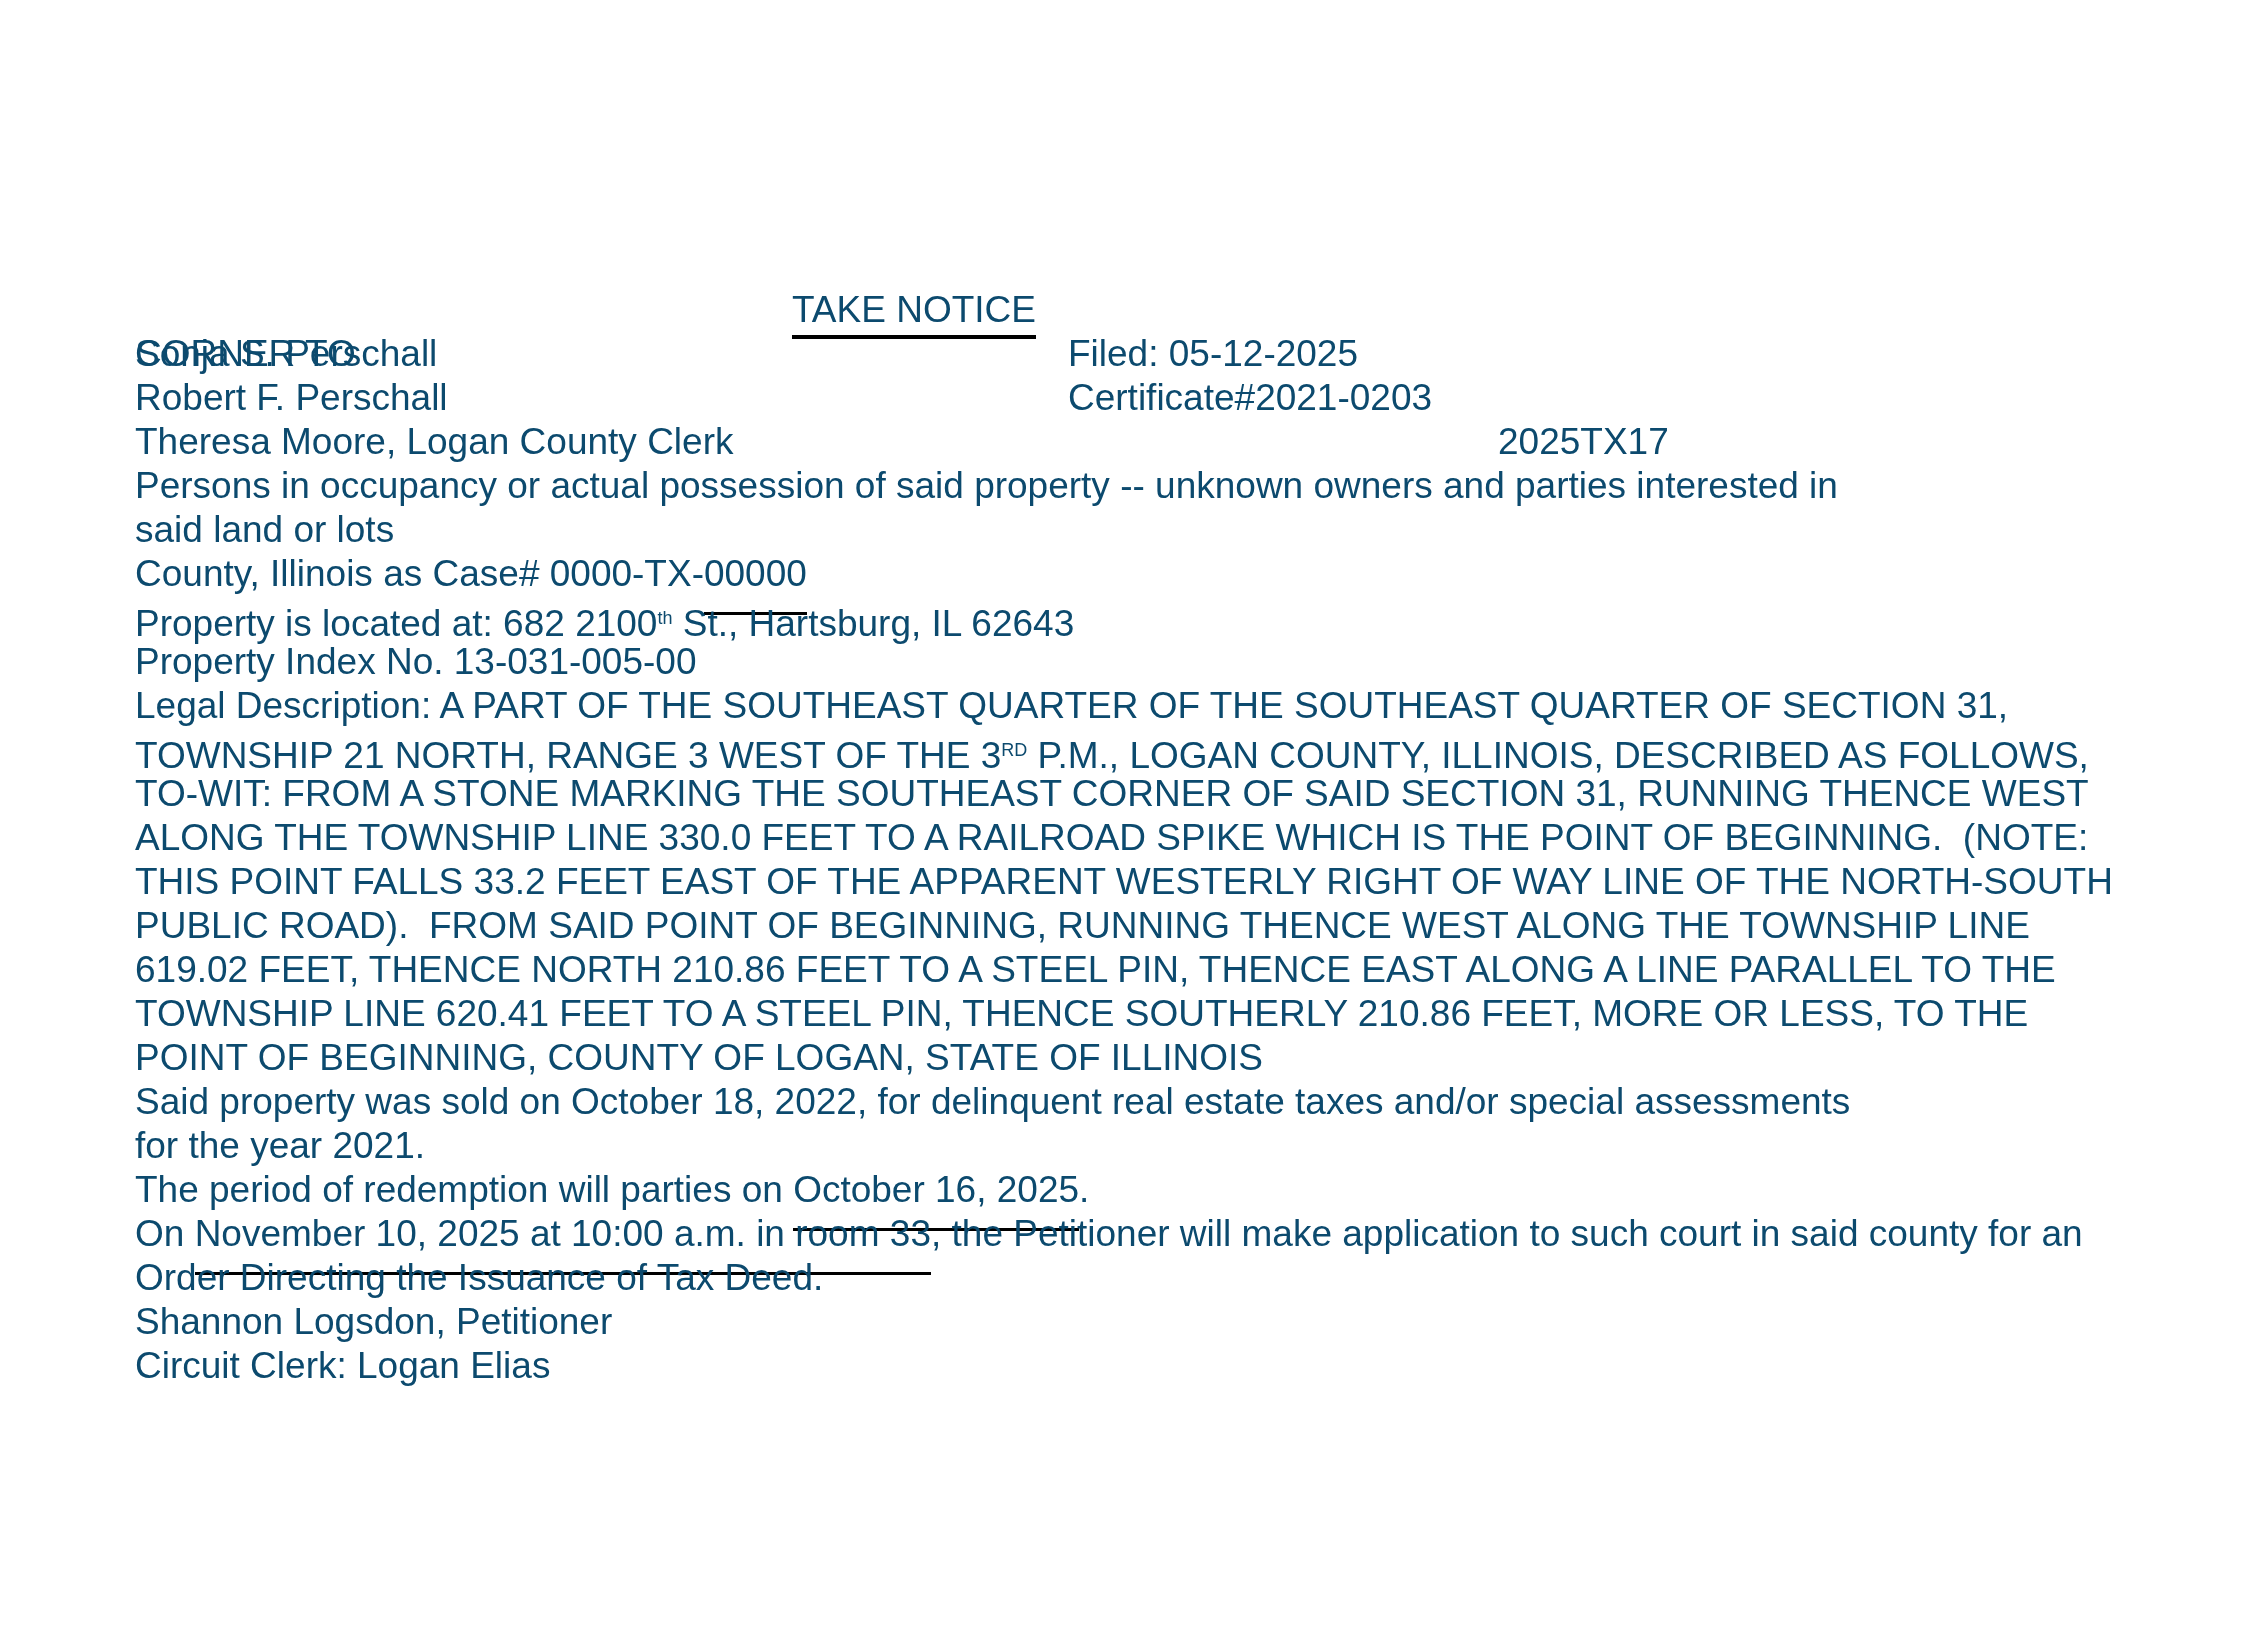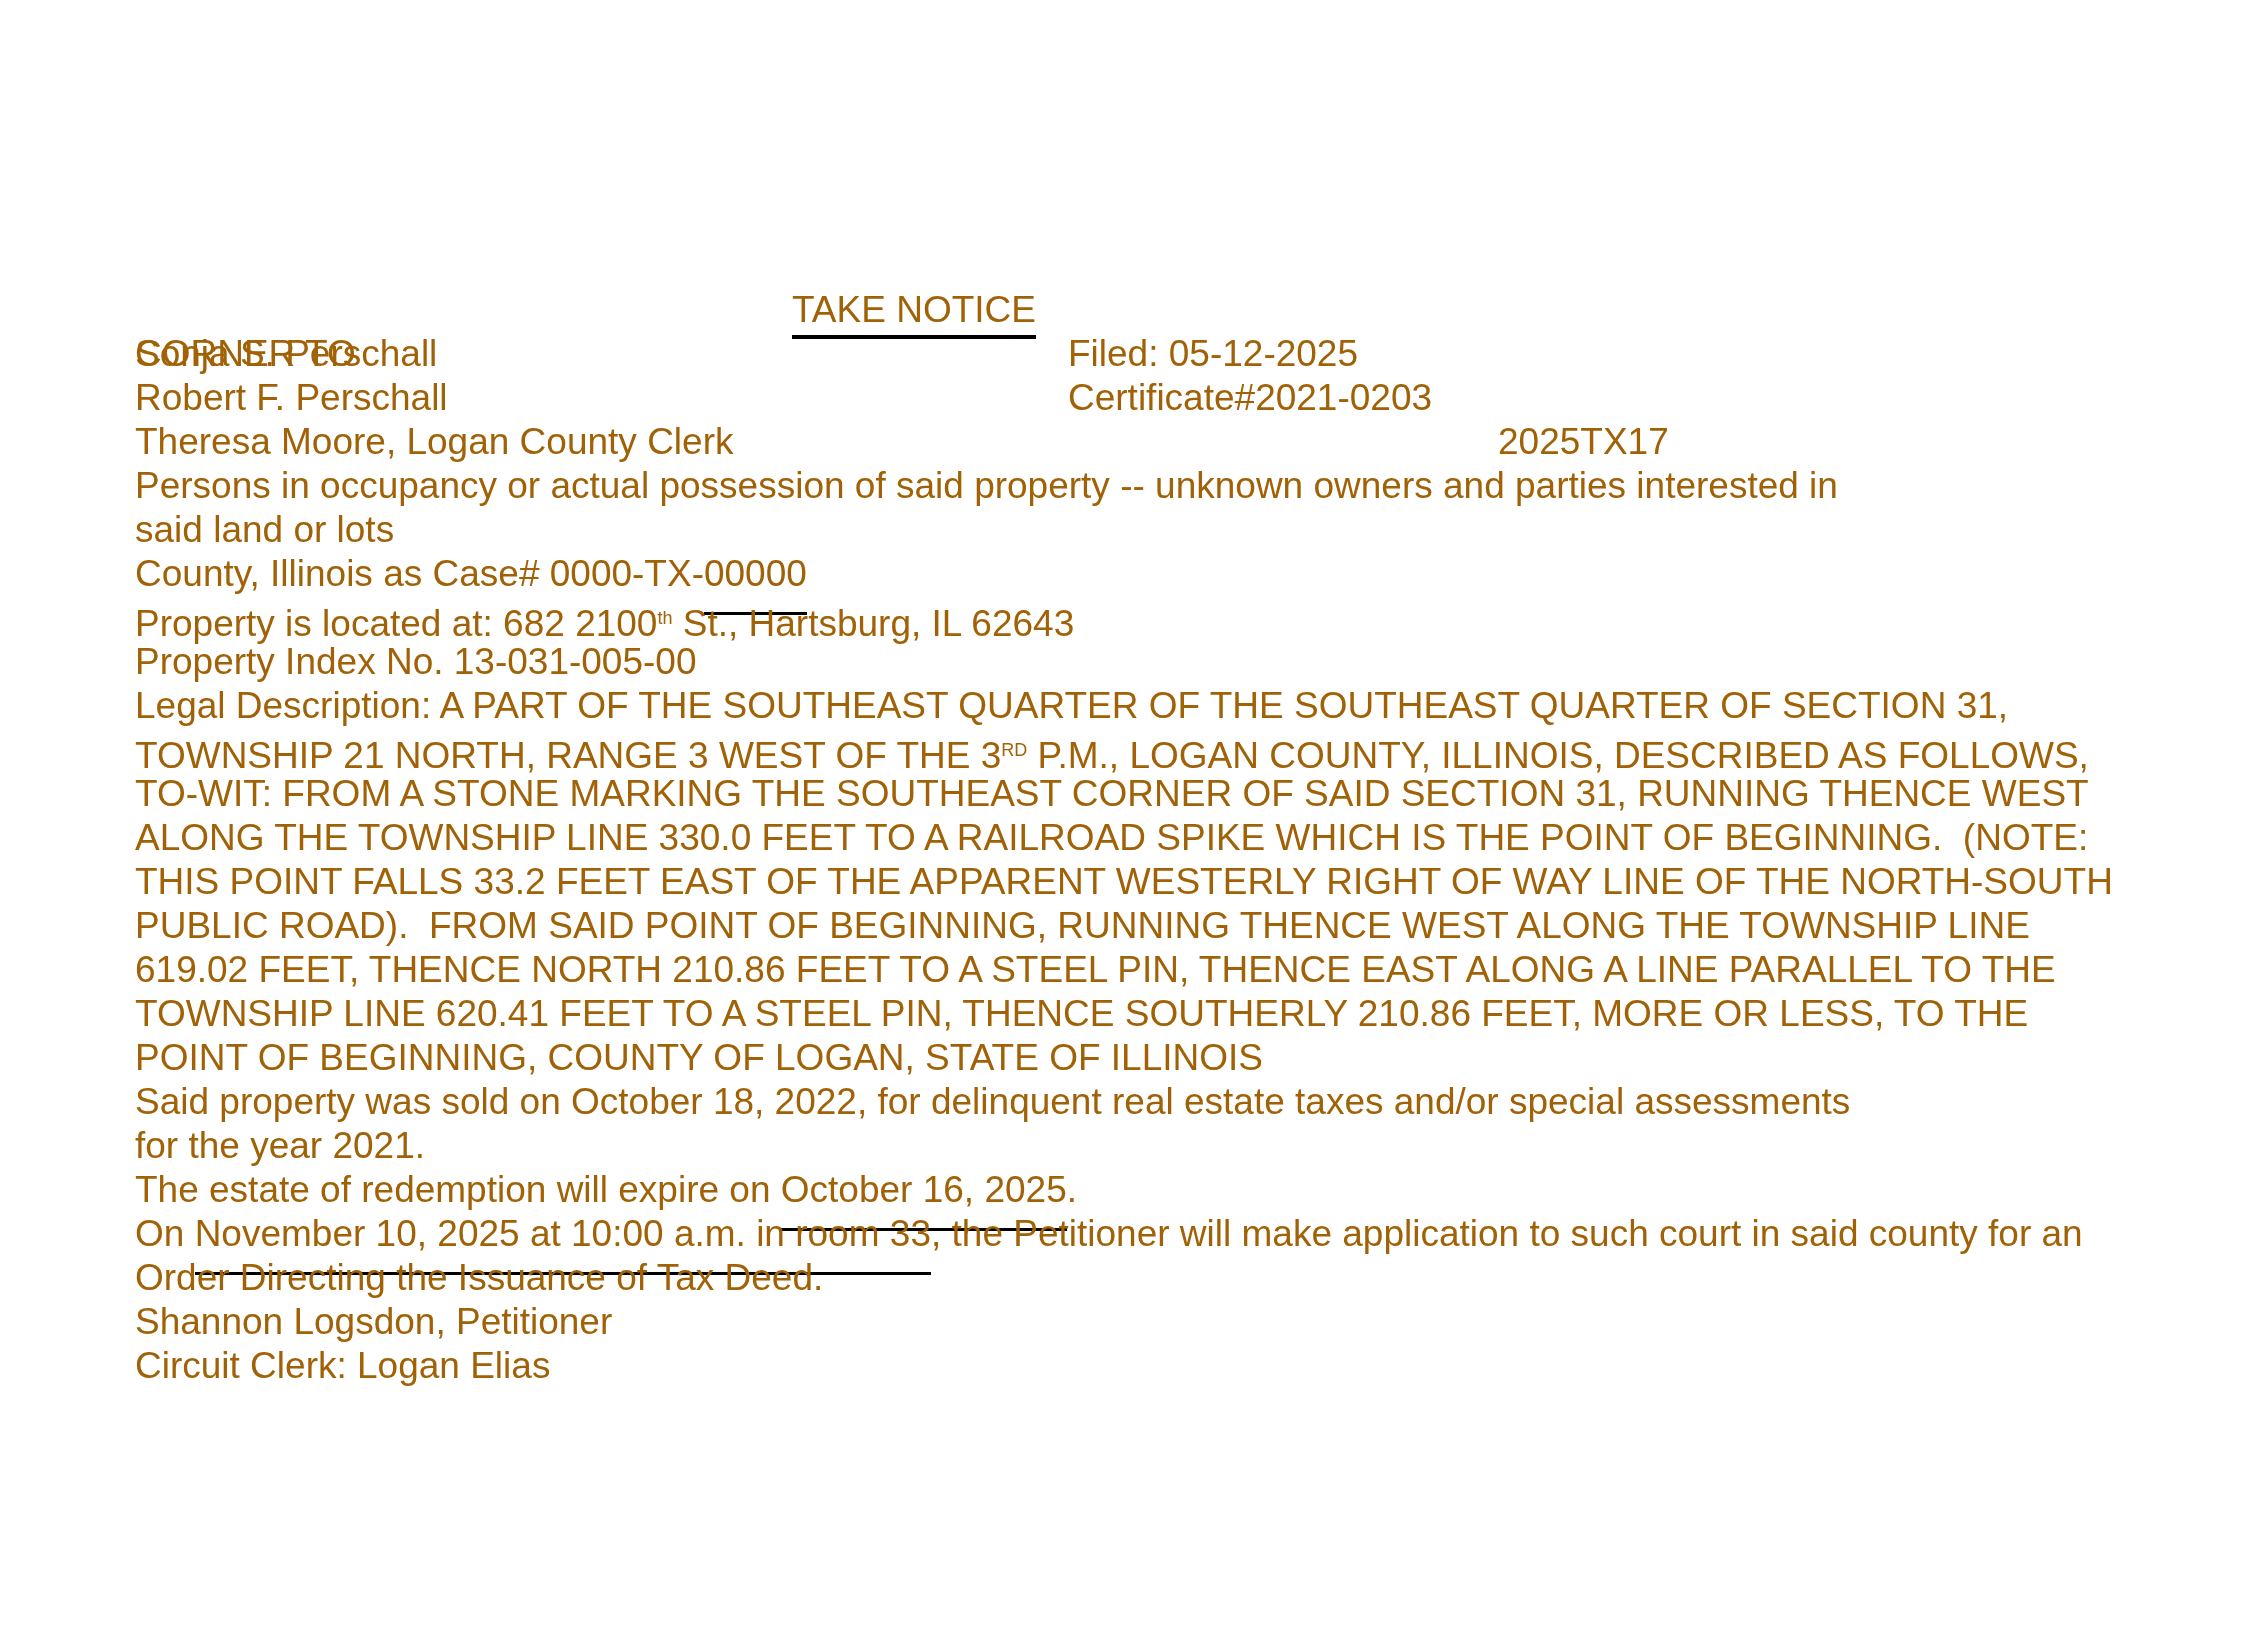--- a/index.html
+++ b/index.html
@@ -24,21 +24,21 @@
     left: 0;
     width: 2261px;
   }
   .line {
     position: relative;
     height: 44px;
     line-height: 44px;
     font-size: 37px;
     white-space: pre;
     padding-left: 135px;
-    color: #a16207;
+    color: #0c4a6e;
   }
   .line.header-line {
     padding-left: 0;
   }
   .hpos { position: absolute; white-space: pre; }
   .pos-title   { left: 792px; }
   .pos-filed   { left: 1068px; }
   .pos-notices { left: 135px; }
   .pos-cert    { left: 1068px; }
   .pos-docket  { left: 1498px; }
@@ -90,21 +90,21 @@
     <div class="line">ALONG THE TOWNSHIP LINE 330.0 FEET TO A RAILROAD SPIKE WHICH IS THE POINT OF BEGINNING.  (NOTE:</div>
     <div class="line">THIS POINT FALLS 33.2 FEET EAST OF THE APPARENT WESTERLY RIGHT OF WAY LINE OF THE NORTH-SOUTH</div>
     <div class="line">PUBLIC ROAD).  FROM SAID POINT OF BEGINNING, RUNNING THENCE WEST ALONG THE TOWNSHIP LINE</div>
     <div class="line">619.02 FEET, THENCE NORTH 210.86 FEET TO A STEEL PIN, THENCE EAST ALONG A LINE PARALLEL TO THE</div>
     <div class="line">TOWNSHIP LINE 620.41 FEET TO A STEEL PIN, THENCE SOUTHERLY 210.86 FEET, MORE OR LESS, TO THE</div>
     <div class="line">POINT OF BEGINNING, COUNTY OF LOGAN, STATE OF ILLINOIS</div>
 
     <div class="line">Said property was sold on October 18, 2022, for delinquent real estate taxes and/or special assessments</div>
     <div class="line">for the year 2021.</div>
 
-    <div class="line"><span>The estate of redemption will expire on </span><span class="u">October 16, 2025</span><span>.</span></div>
+    <div class="line"><span>The period of redemption will parties on </span><span class="u">October 16, 2025</span><span>.</span></div>
 
     <div class="line"><span>On </span><span class="u">November 10, 2025 at 10:00 a.m. in room 33</span><span>, the Petitioner will make application to such court in said county for an</span></div>
     <div class="line">Order Directing the Issuance of Tax Deed.</div>
 
     <div class="line">Shannon Logsdon, Petitioner</div>
     <div class="line">Circuit Clerk: Logan Elias</div>
 
   </div>
 </div>
 

